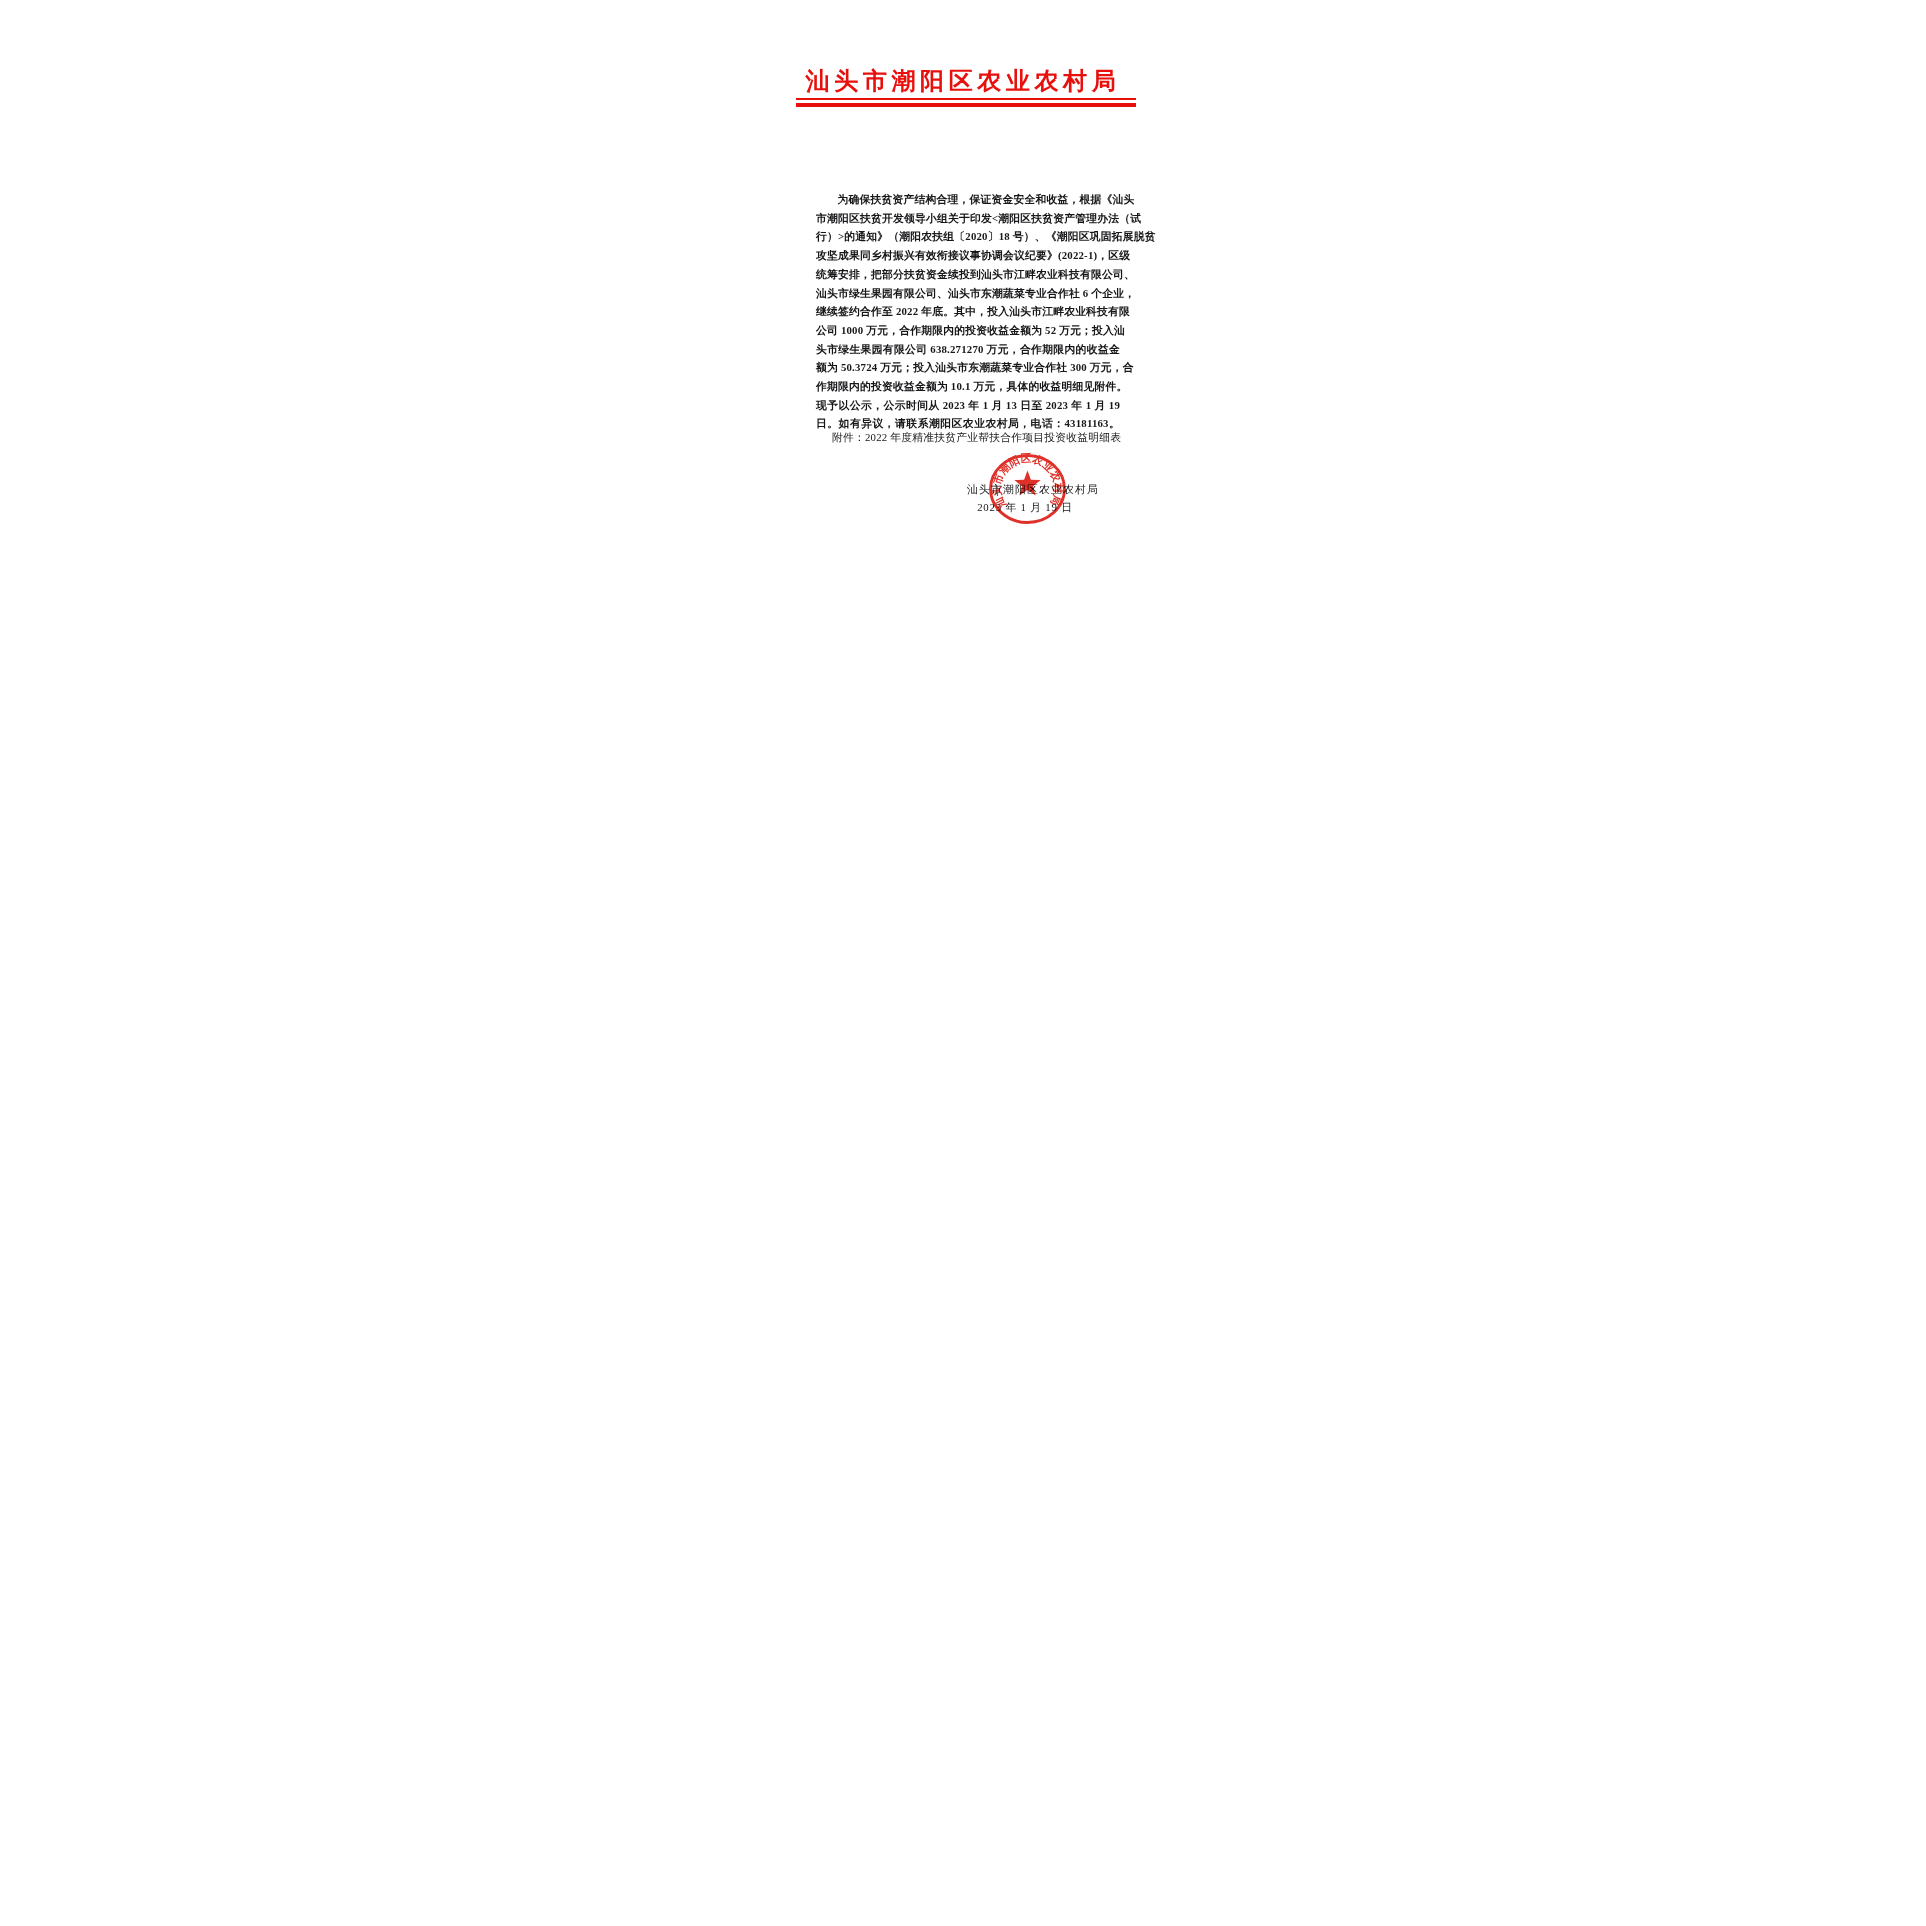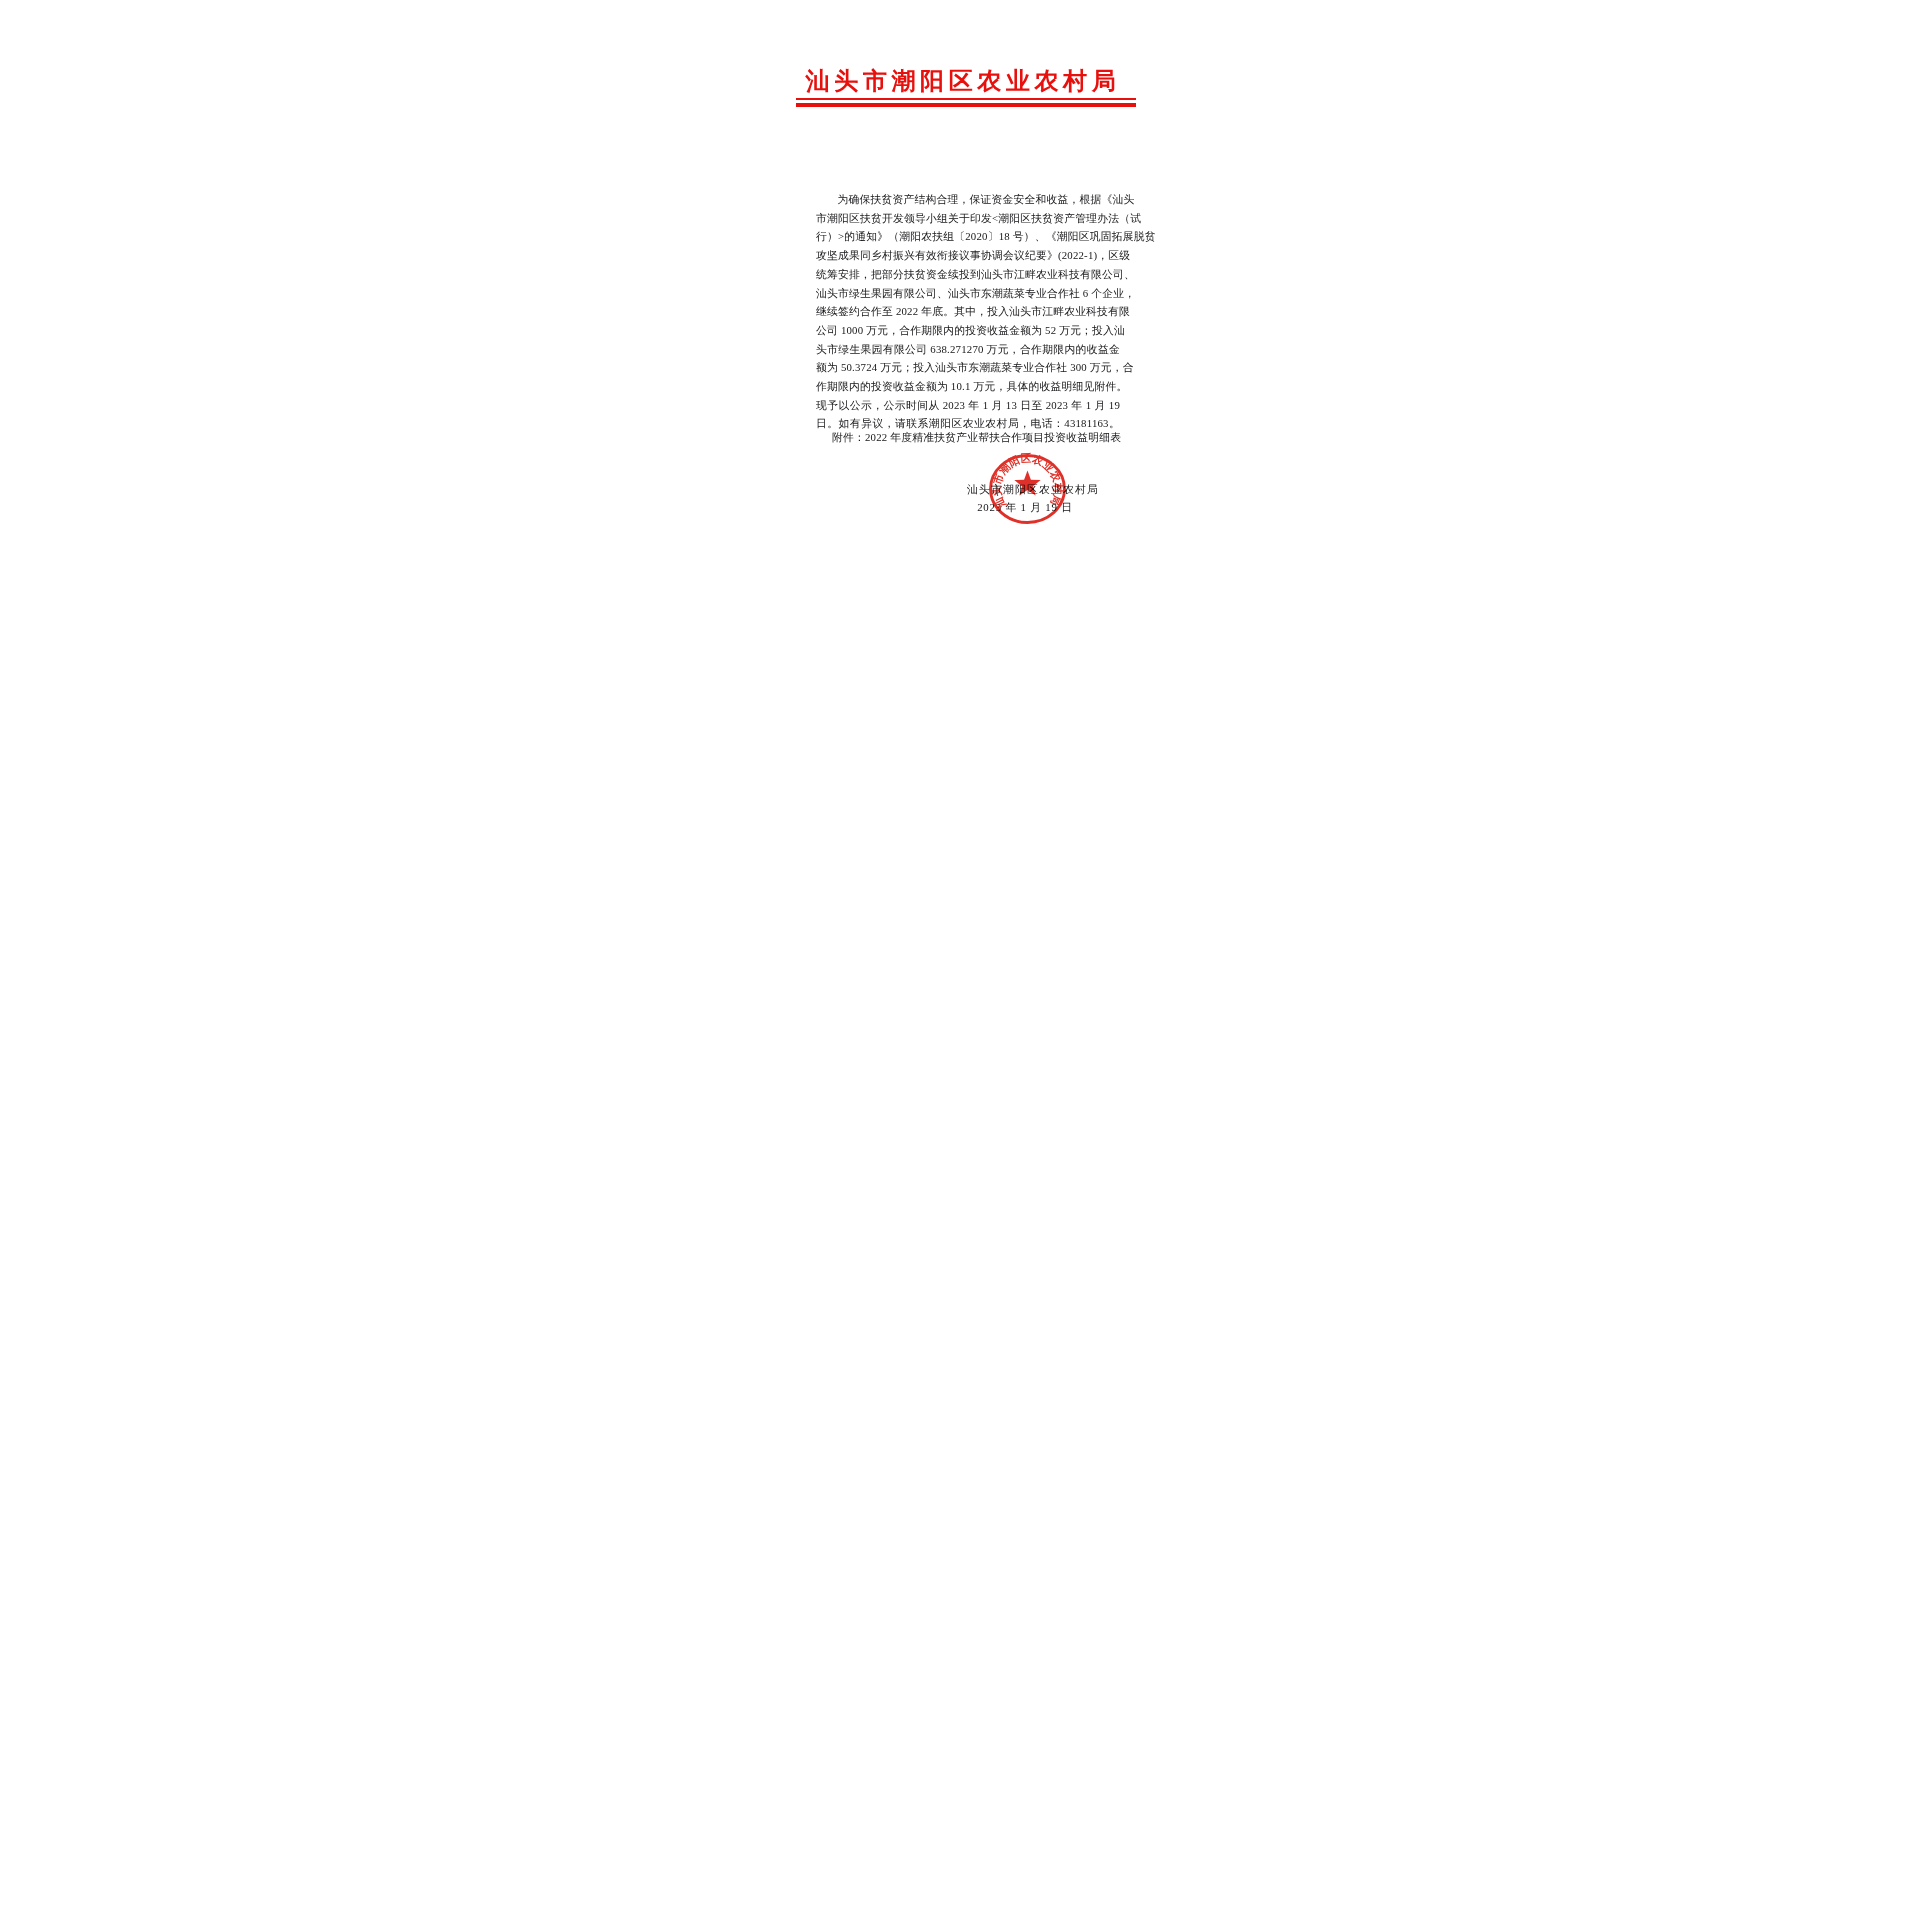--- a/index.html
+++ b/index.html
@@ -52,20 +52,21 @@
   
   .body-text {
     position: absolute;
     top: 178px;
     left: 50px;
     width: 304px;
     font-size: 10.8px;
     line-height: 18.7px;
     color: #17171a;
     letter-spacing: 0.2px;
+    font-weight: bold;
   }
   .body-text p {
     text-align: justify;
     text-align-last: justify;
     white-space: nowrap;
   }
   .body-text p.indent { text-indent: 2em; }
 
   
   .attachment {

